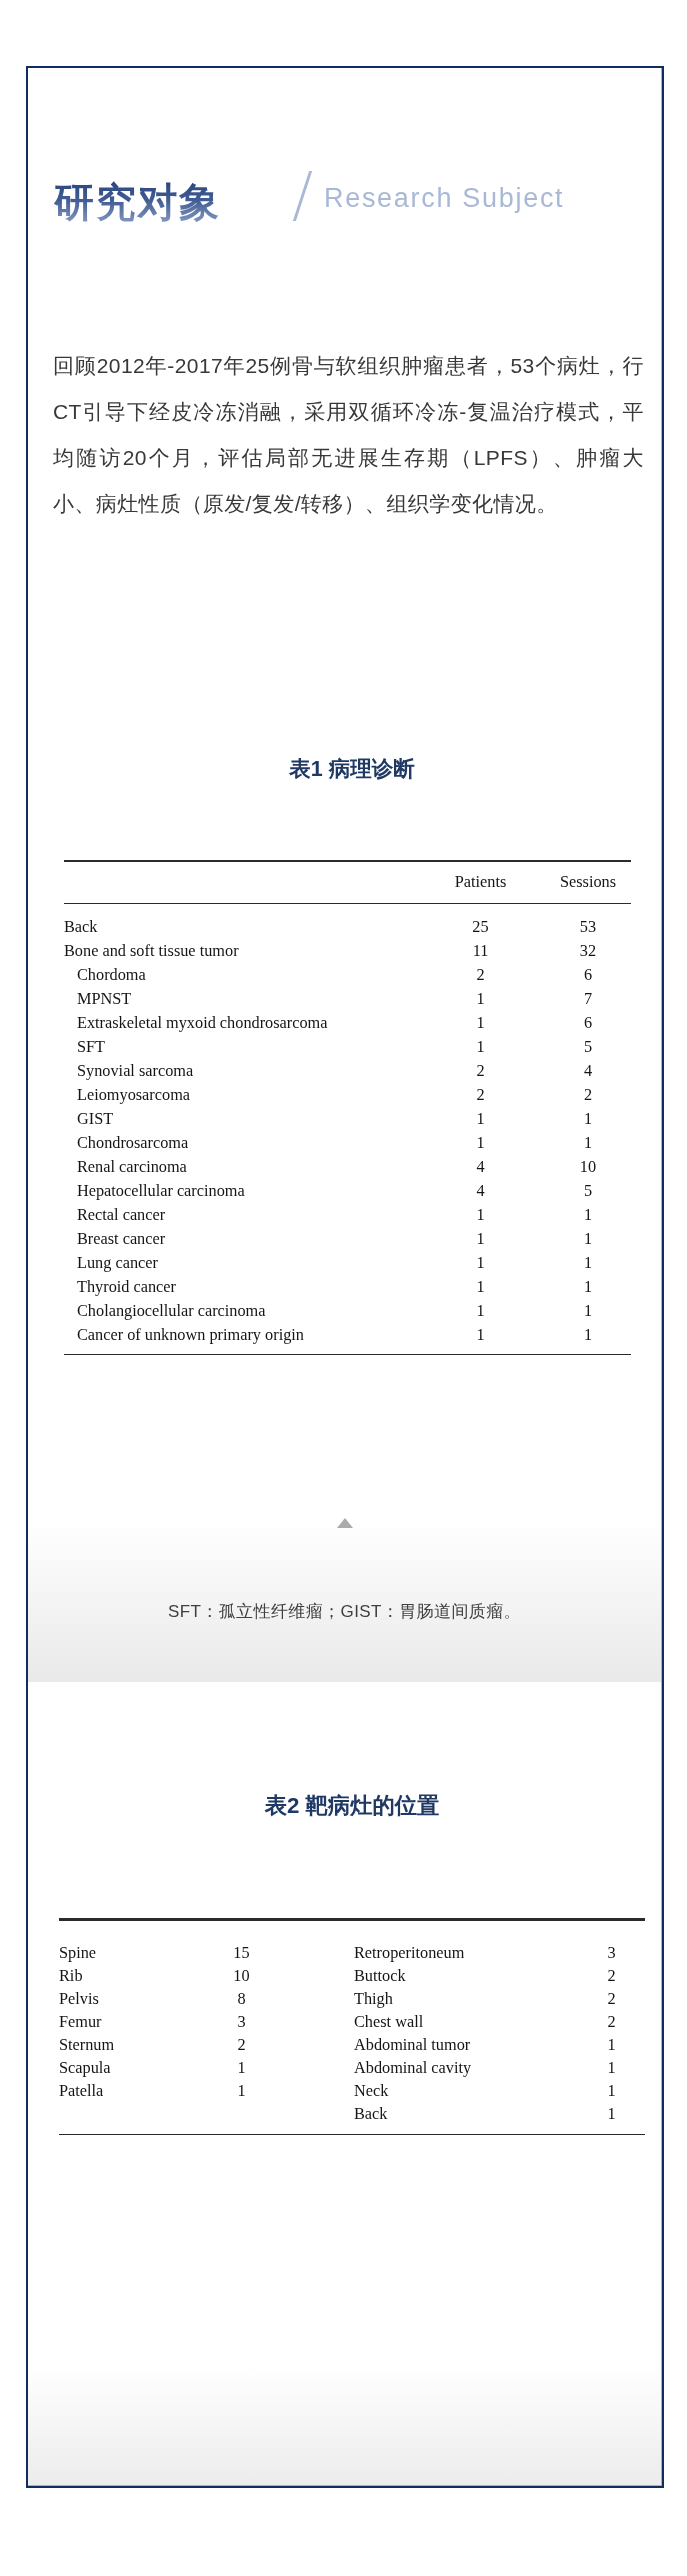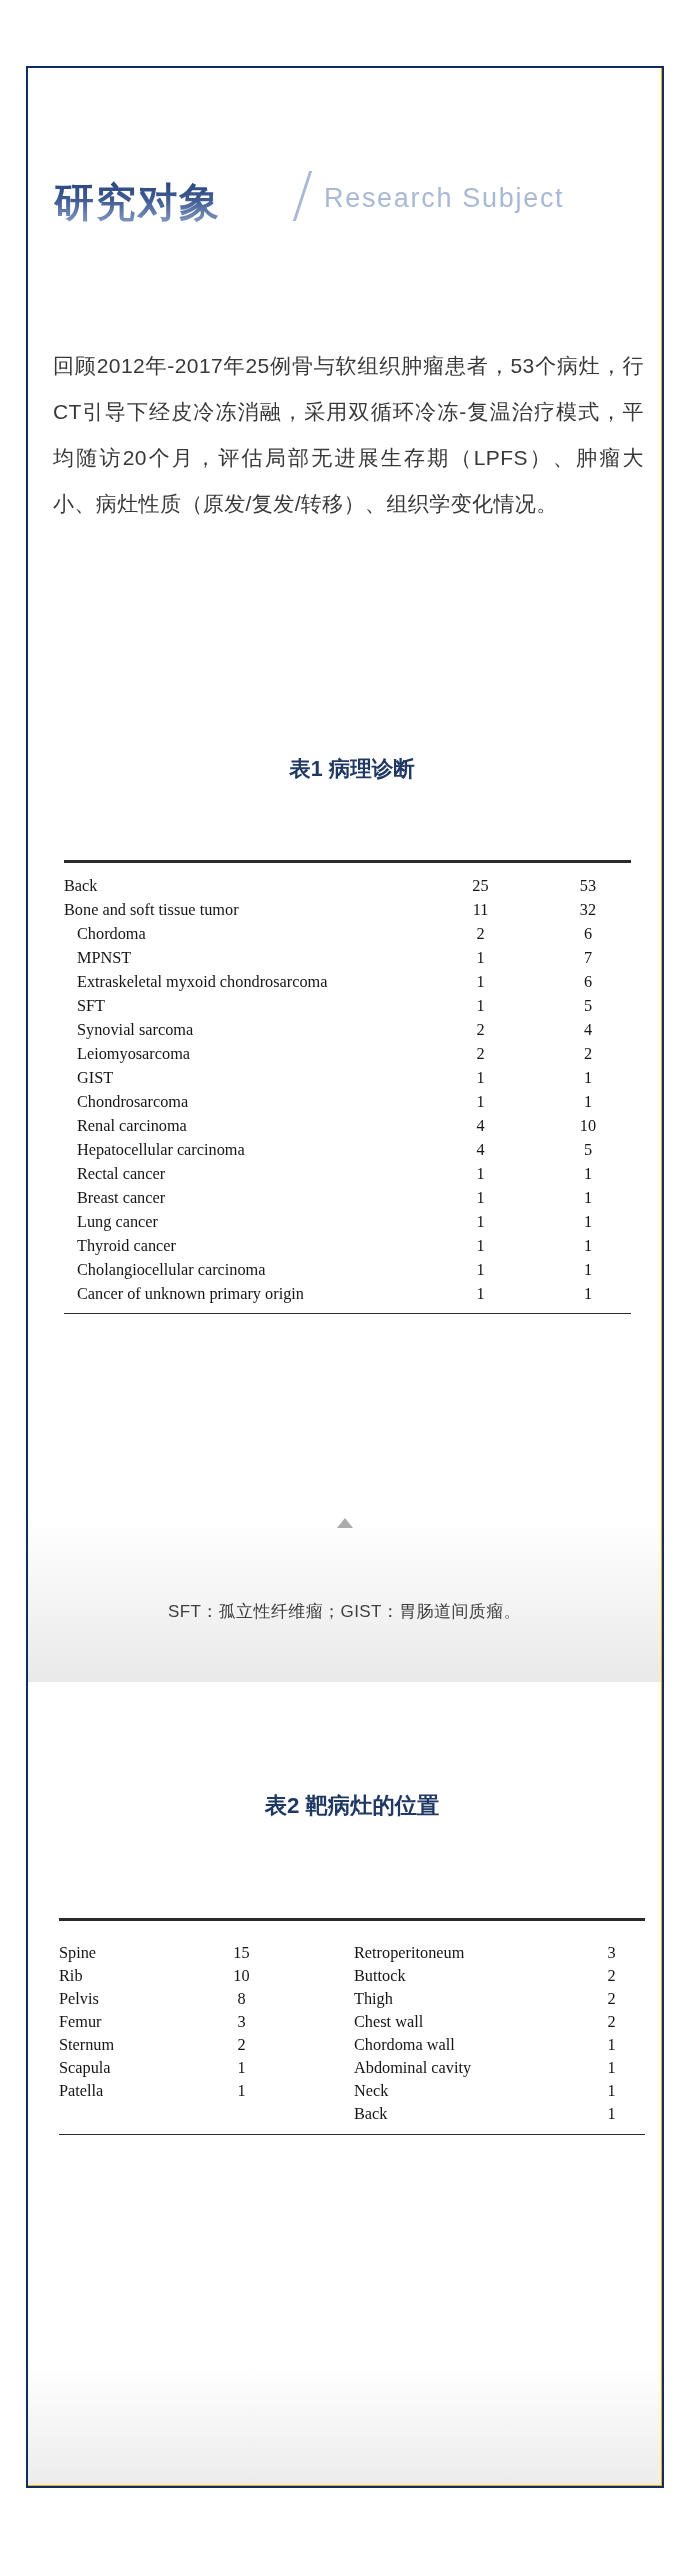--- a/index.html
+++ b/index.html
@@ -101,20 +101,25 @@
     <div class="cn-title">研究对象</div>
     <div class="slash"></div>
     <div class="en-title">Research Subject</div>
 
     <div class="intro">回顾2012年-2017年25例骨与软组织肿瘤患者，53个病灶，行CT引导下经皮冷冻消融，采用双循环冷冻-复温治疗模式，平均随访20个月，评估局部无进展生存期（LPFS）、肿瘤大小、病灶性质（原发/复发/转移）、组织学变化情况。</div>
 
     <div class="tbl-title t1">表1 病理诊断</div>
 
     <div class="acad-table t1-table">
       <div class="hr"></div>
+      <div class="t1-head">
+        <div class="c-label"></div>
+        <div class="c-pat">Patients</div>
+        <div class="c-ses">Sessions</div>
+      </div>
       <div class="hr"></div>
       <div class="t1-body" id="t1-body">
           <div class="t1-row">
             <div class="c-label">Back</div>
             <div class="c-pat">25</div>
             <div class="c-ses">53</div>
           </div>
           <div class="t1-row">
             <div class="c-label">Bone and soft tissue tumor</div>
             <div class="c-pat">11</div>
@@ -245,21 +250,21 @@
             <div class="c2-llab">Femur</div>
             <div class="c2-lval">3</div>
             <div class="c2-gap"></div>
             <div class="c2-rlab">Chest wall</div>
             <div class="c2-rval">2</div>
           </div>
           <div class="t2-row">
             <div class="c2-llab">Sternum</div>
             <div class="c2-lval">2</div>
             <div class="c2-gap"></div>
-            <div class="c2-rlab">Chordoma wall</div>
+            <div class="c2-rlab">Abdominal tumor</div>
             <div class="c2-rval">1</div>
           </div>
           <div class="t2-row">
             <div class="c2-llab">Scapula</div>
             <div class="c2-lval">1</div>
             <div class="c2-gap"></div>
             <div class="c2-rlab">Abdominal cavity</div>
             <div class="c2-rval">1</div>
           </div>
           <div class="t2-row">

